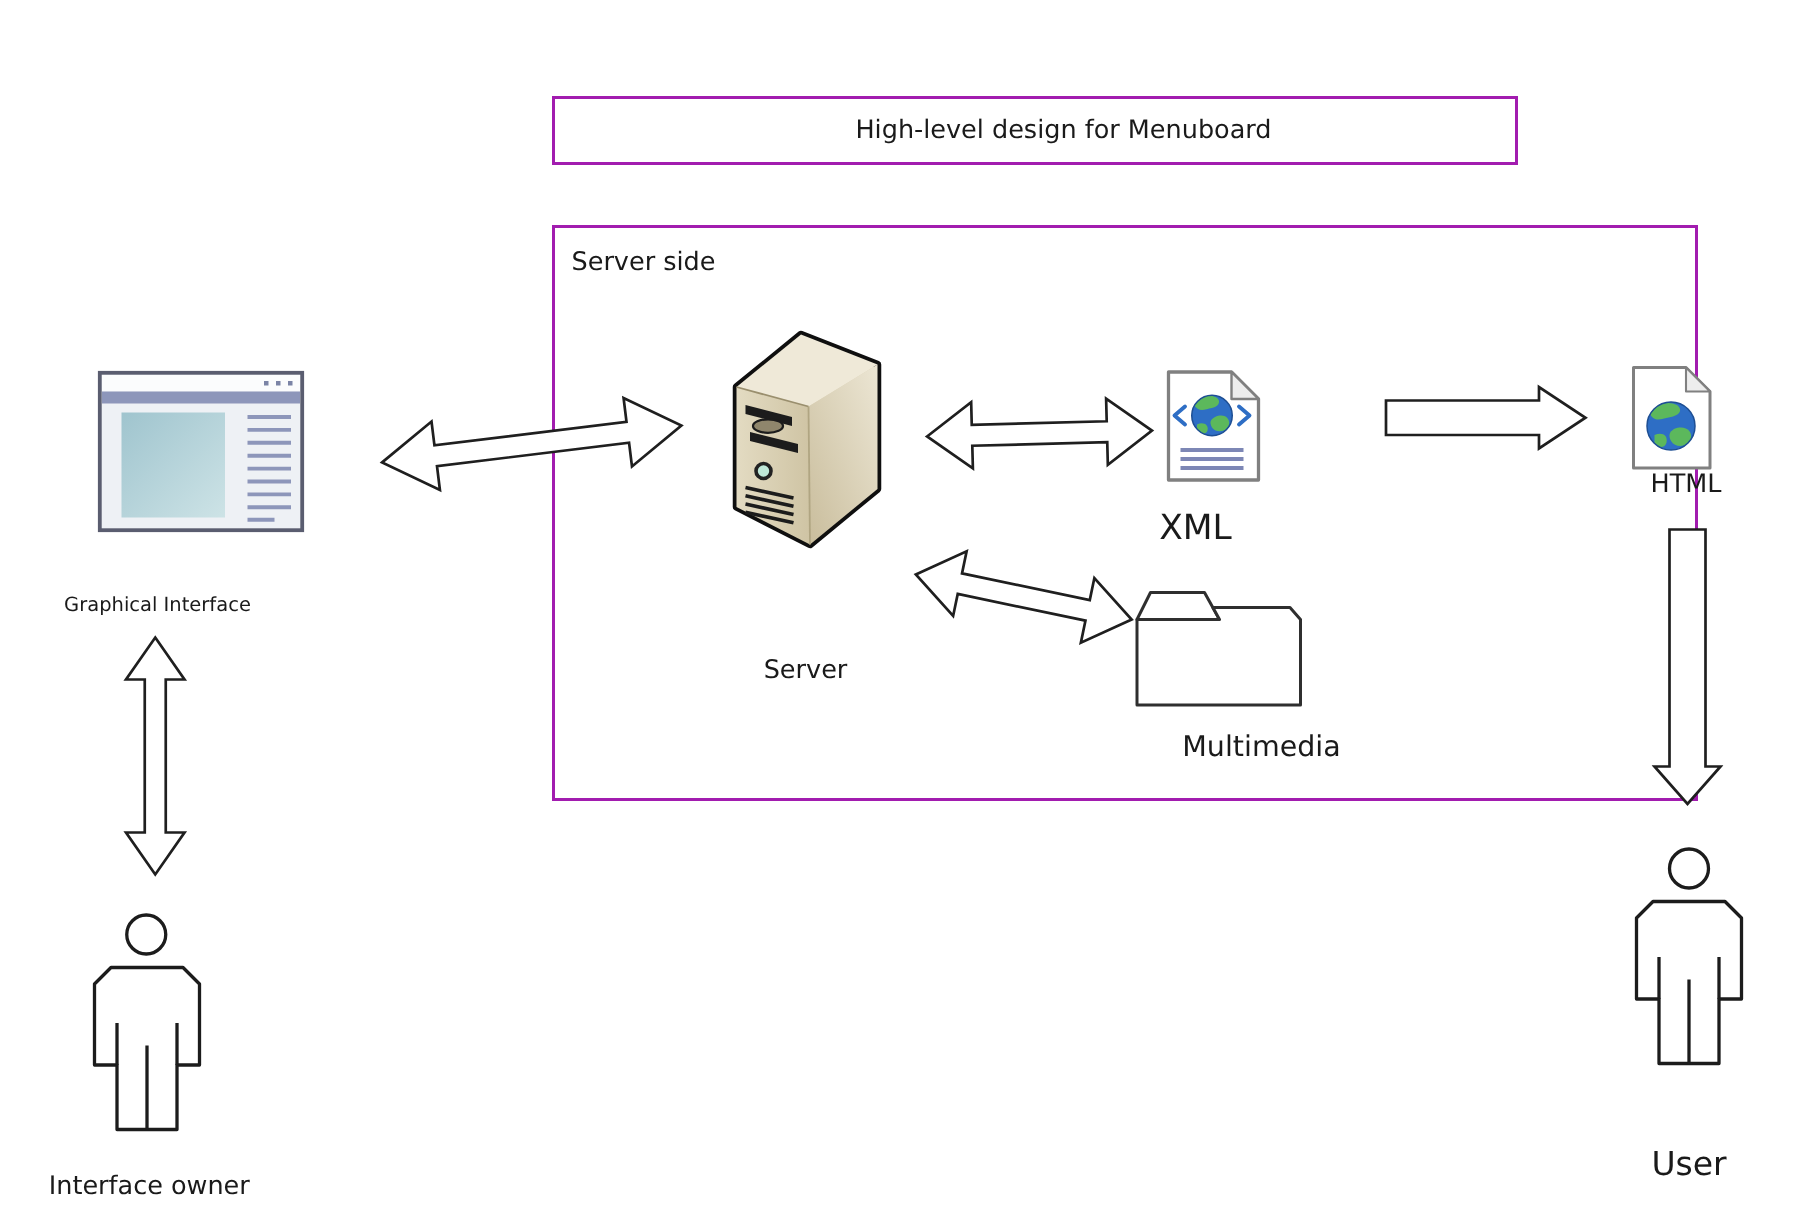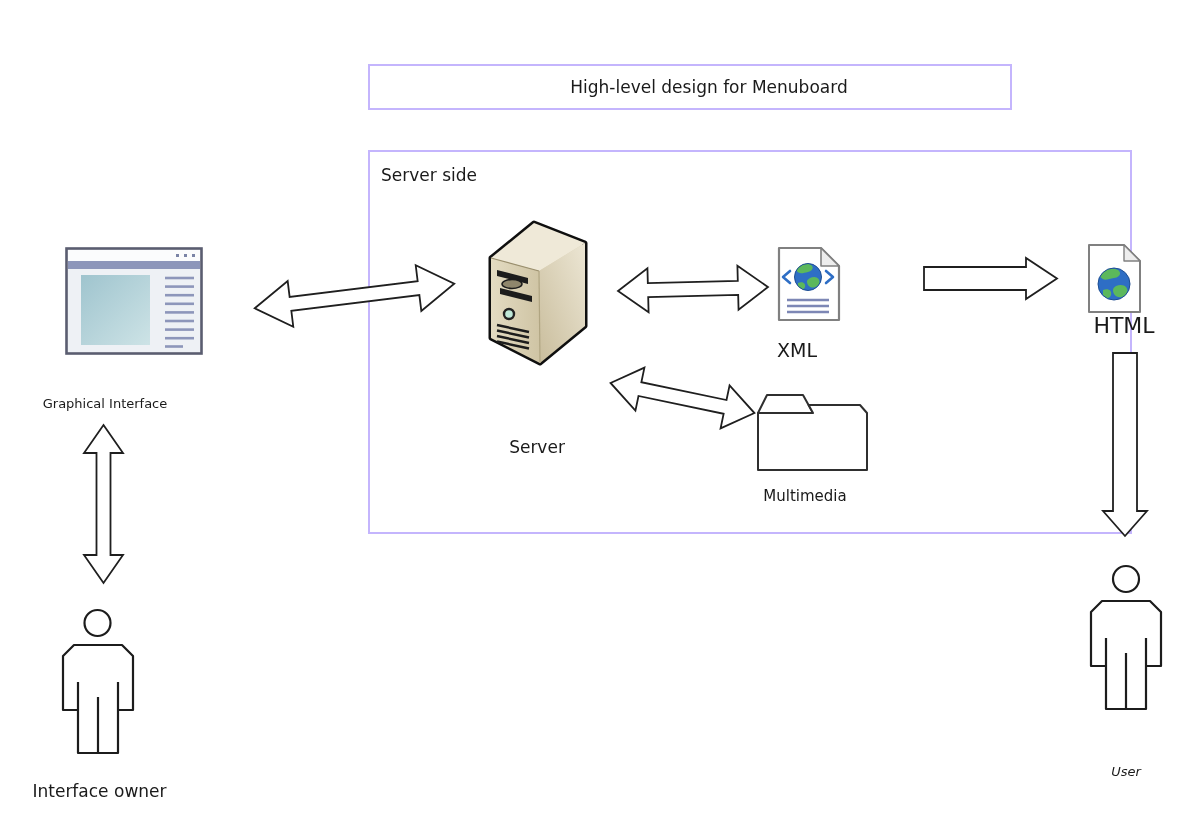--- a/index.html
+++ b/index.html
@@ -1,21 +1,21 @@
 <!DOCTYPE html>
 <html><head>
 <meta charset="utf-8">
 <style>
   html,body{margin:0;padding:0;background:#ffffff;}
   .stage{
     position:relative;width:1202px;height:820px;background:#ffffff;
     font-family:"DejaVu Sans","Liberation Sans",sans-serif;color:#1a1a1a;overflow:hidden;
   }
   .abs{position:absolute;}
-  .box{border:2px solid #c4b5fd;background:#ffffff;box-sizing:border-box;padding-left:38px;}
+  .box{border:2px solid #a21caf;background:#ffffff;box-sizing:border-box;padding-left:38px;}
   .title-box{display:flex;align-items:center;justify-content:center;font-size:17px;}
   .server-box-label{position:absolute;left:11px;top:13px;font-size:17px;}
   .lbl{font-size:16px;text-align:center;white-space:nowrap;}
   svg{display:block;}
 </style>
 </head>
 <body>
 
 <div class="stage">
 
@@ -106,47 +106,47 @@
     <g stroke="#2e6ec5" stroke-width="2.6" fill="none" stroke-linecap="round" stroke-linejoin="round">
       <path d="M 15,26 L 8,32 L 15,38"></path>
       <path d="M 51,26 L 58,32 L 51,38"></path>
     </g>
     <g stroke="#7d87b5" stroke-width="2.6">
       <line x1="12" y1="55" x2="54" y2="55"></line>
       <line x1="12" y1="61" x2="54" y2="61"></line>
       <line x1="12" y1="67" x2="54" y2="67"></line>
     </g>
   </svg>
-  <div class="abs lbl" style="left:747px;top:339px;width:100px;font-size:19px;">XML</div>
+  <div class="abs lbl" style="left:747px;top:339px;width:100px;font-size:23px;">XML</div>
 
   <svg class="abs" style="left:753px;top:392px;" width="117" height="80" viewBox="0 0 117 80">
     <g fill="#ffffff" stroke="#2f2f2f" stroke-width="2" stroke-linejoin="round">
       <path d="M 5,21 L 14,3 L 50,3 L 60,21 Z"></path>
       <path d="M 5,21 L 5,78 L 114,78 L 114,21 L 107,13 L 55.6,13 L 60,21 Z"></path>
     </g>
   </svg>
-  <div class="abs lbl" style="left:744px;top:487px;width:122px;font-size:15px;">Multimedia</div>
+  <div class="abs lbl" style="left:780px;top:487px;width:122px;font-size:19px;">Multimedia</div>
 
   <svg class="abs" style="left:1086px;top:243px;" width="57" height="71" viewBox="0 0 57 71">
     <defs>
       <clipPath id="html-globe-clip">
           <circle cx="28" cy="41" r="16"></circle>
         </clipPath>
     </defs>
     <path d="M 3,2 L 38,2 L 54,18 L 54,69 L 3,69 Z" fill="#ffffff" stroke="#808080" stroke-width="2" stroke-linejoin="round"></path>
     <path d="M 38,2 L 54,18 L 38,18 Z" fill="#ededed" stroke="#808080" stroke-width="1.4" stroke-linejoin="round"></path>
     <circle cx="28" cy="41" r="16" fill="#2e6ec5"></circle>
     <g clip-path="url(#html-globe-clip)" fill="#5cb85c">
       <path d="M 14,33 C 18,26 26,24 32,27 C 36,30 34,34 28,35 C 22,36 17,39 14,33 Z"></path>
       <path d="M 30,43 C 37,40 43,44 41,50 C 39,55 31,56 28,51 C 26,47 27,45 30,43 Z"></path>
       <path d="M 17,47 C 22,45 26,47 25,52 C 24,56 19,56 17,52 Z"></path>
     </g>
     <circle cx="28" cy="41" r="16" fill="none" stroke="#1d4e93" stroke-width="1"></circle>
   </svg>
-  <div class="abs lbl" style="left:1074px;top:313px;width:100px;font-size:22px;">HTML</div>
+  <div class="abs lbl" style="left:1074px;top:313px;width:100px;font-size:17px;">HTML</div>
 
   <svg class="abs" style="left:61px;top:608px;" width="76" height="147" viewBox="0 0 76 147">
     <g fill="#ffffff" stroke="#1c1c1c" stroke-width="2.2" stroke-linejoin="round">
       <circle cx="36.5" cy="15" r="13"></circle>
       <path d="M 2,48 L 13,37 L 61,37 L 72,48 L 72,102 L 57,102 L 57,145 L 17,145 L 17,102 L 2,102 Z"></path>
     </g>
     <g stroke="#1c1c1c" stroke-width="2.2" fill="none">
       <line x1="17" y1="74" x2="17" y2="102"></line>
       <line x1="57" y1="74" x2="57" y2="102"></line>
       <line x1="37" y1="89" x2="37" y2="145"></line>
@@ -158,21 +158,21 @@
     <g fill="#ffffff" stroke="#1c1c1c" stroke-width="2.2" stroke-linejoin="round">
       <circle cx="38" cy="15" r="13"></circle>
       <path d="M 3,48 L 14,37 L 62,37 L 73,48 L 73,102 L 58,102 L 58,145 L 18,145 L 18,102 L 3,102 Z"></path>
     </g>
     <g stroke="#1c1c1c" stroke-width="2.2" fill="none">
       <line x1="18" y1="74" x2="18" y2="102"></line>
       <line x1="58" y1="74" x2="58" y2="102"></line>
       <line x1="38" y1="89" x2="38" y2="145"></line>
     </g>
   </svg>
-  <div class="abs lbl" style="left:1066px;top:764px;width:120px;font-size:13px;font-style:italic;">User</div>
+  <div class="abs lbl" style="left:1066px;top:764px;width:120px;font-size:22px;">User</div>
 
   <svg class="abs" style="left:252px;top:270px;transform:rotate(-7deg);" width="205" height="52" viewBox="0 0 205 52">
     <polygon points="2,26 38,3 38,19 167,19 167,3 203,26 167,49 167,33 38,33 38,49" fill="#ffffff" stroke="#1f1f1f" stroke-width="1.8"></polygon>
   </svg>
 
   <svg class="abs" style="left:616px;top:264px;transform:rotate(-1.5deg);" width="154" height="50" viewBox="0 0 154 50">
     <polygon points="2,25 32,3 32,18 122,18 122,3 152,25 122,47 122,32 32,32 32,47" fill="#ffffff" stroke="#1f1f1f" stroke-width="1.8"></polygon>
   </svg>
 
   <svg class="abs" style="left:607px;top:373px;transform:rotate(11.8deg);" width="151" height="50" viewBox="0 0 151 50">

